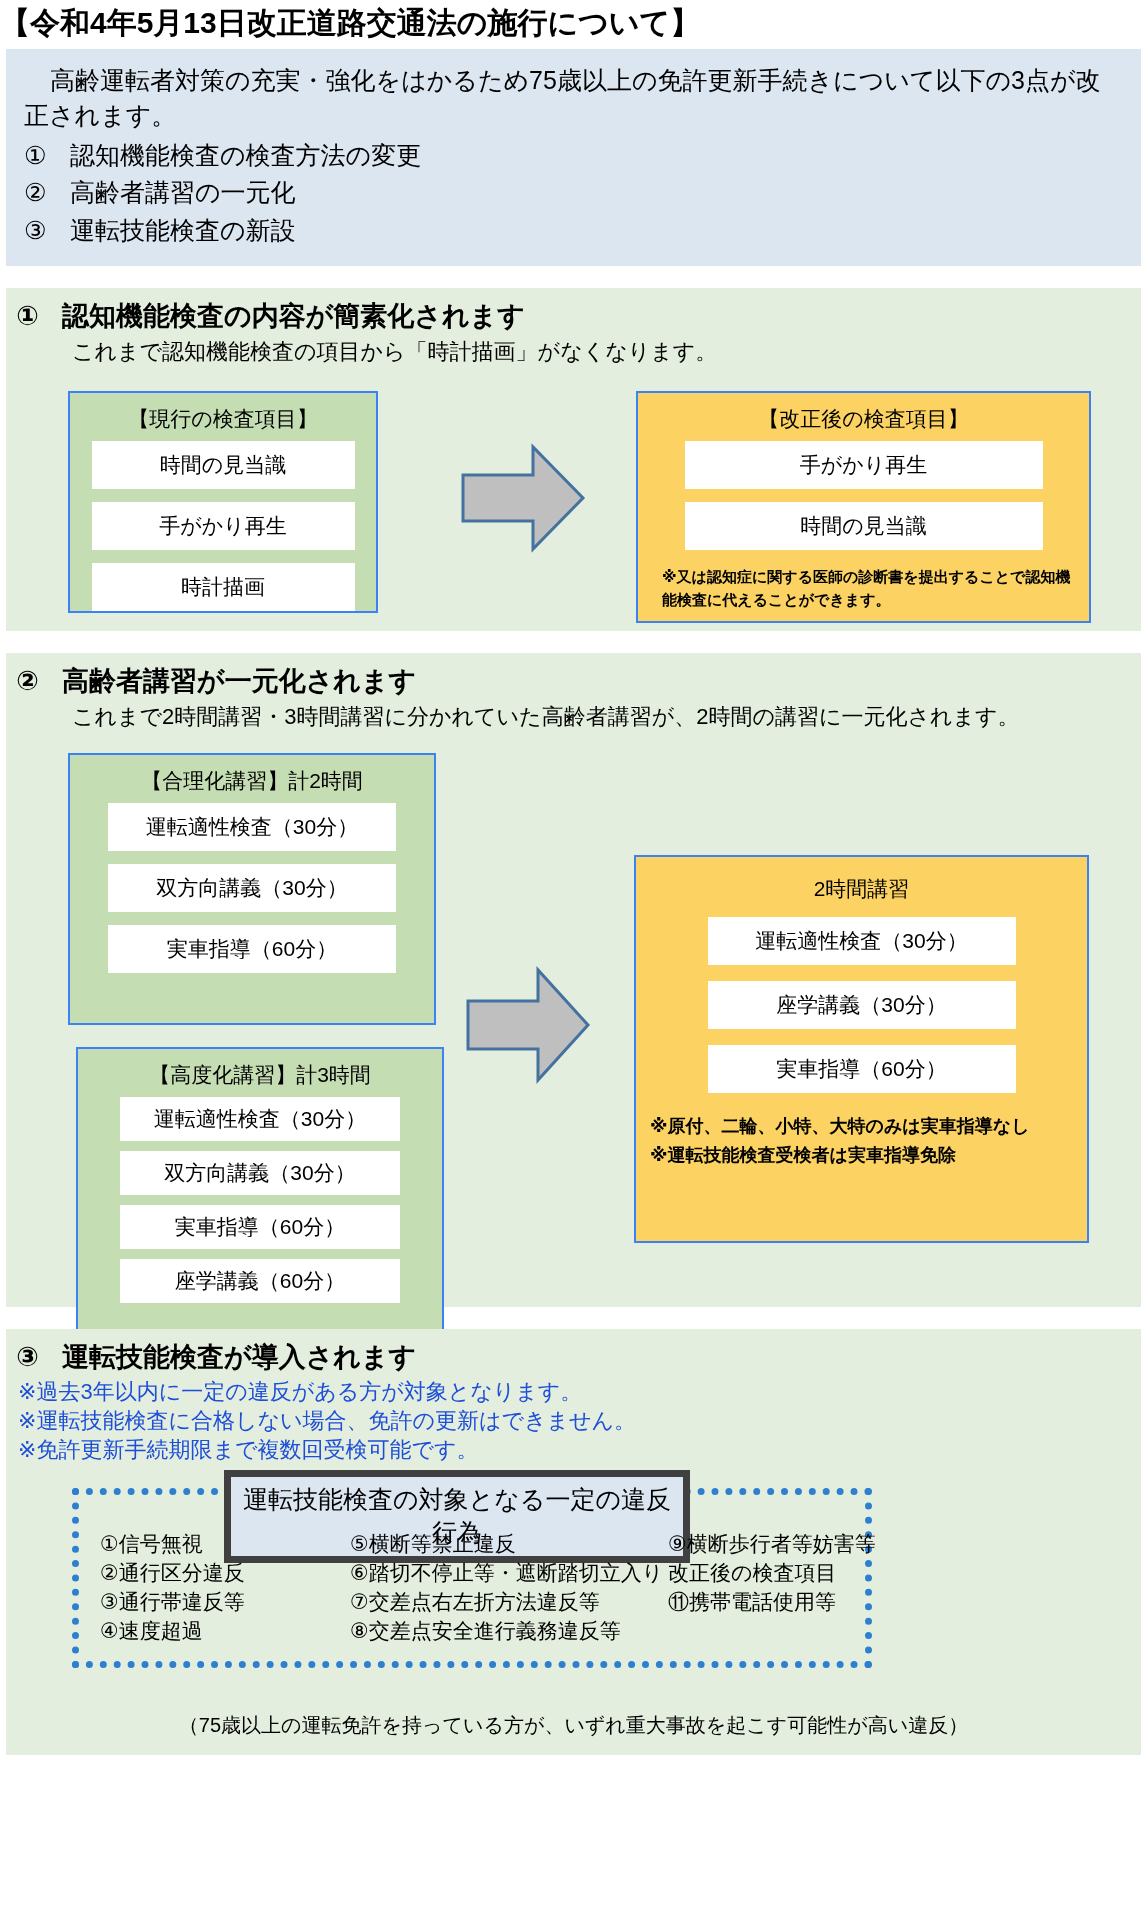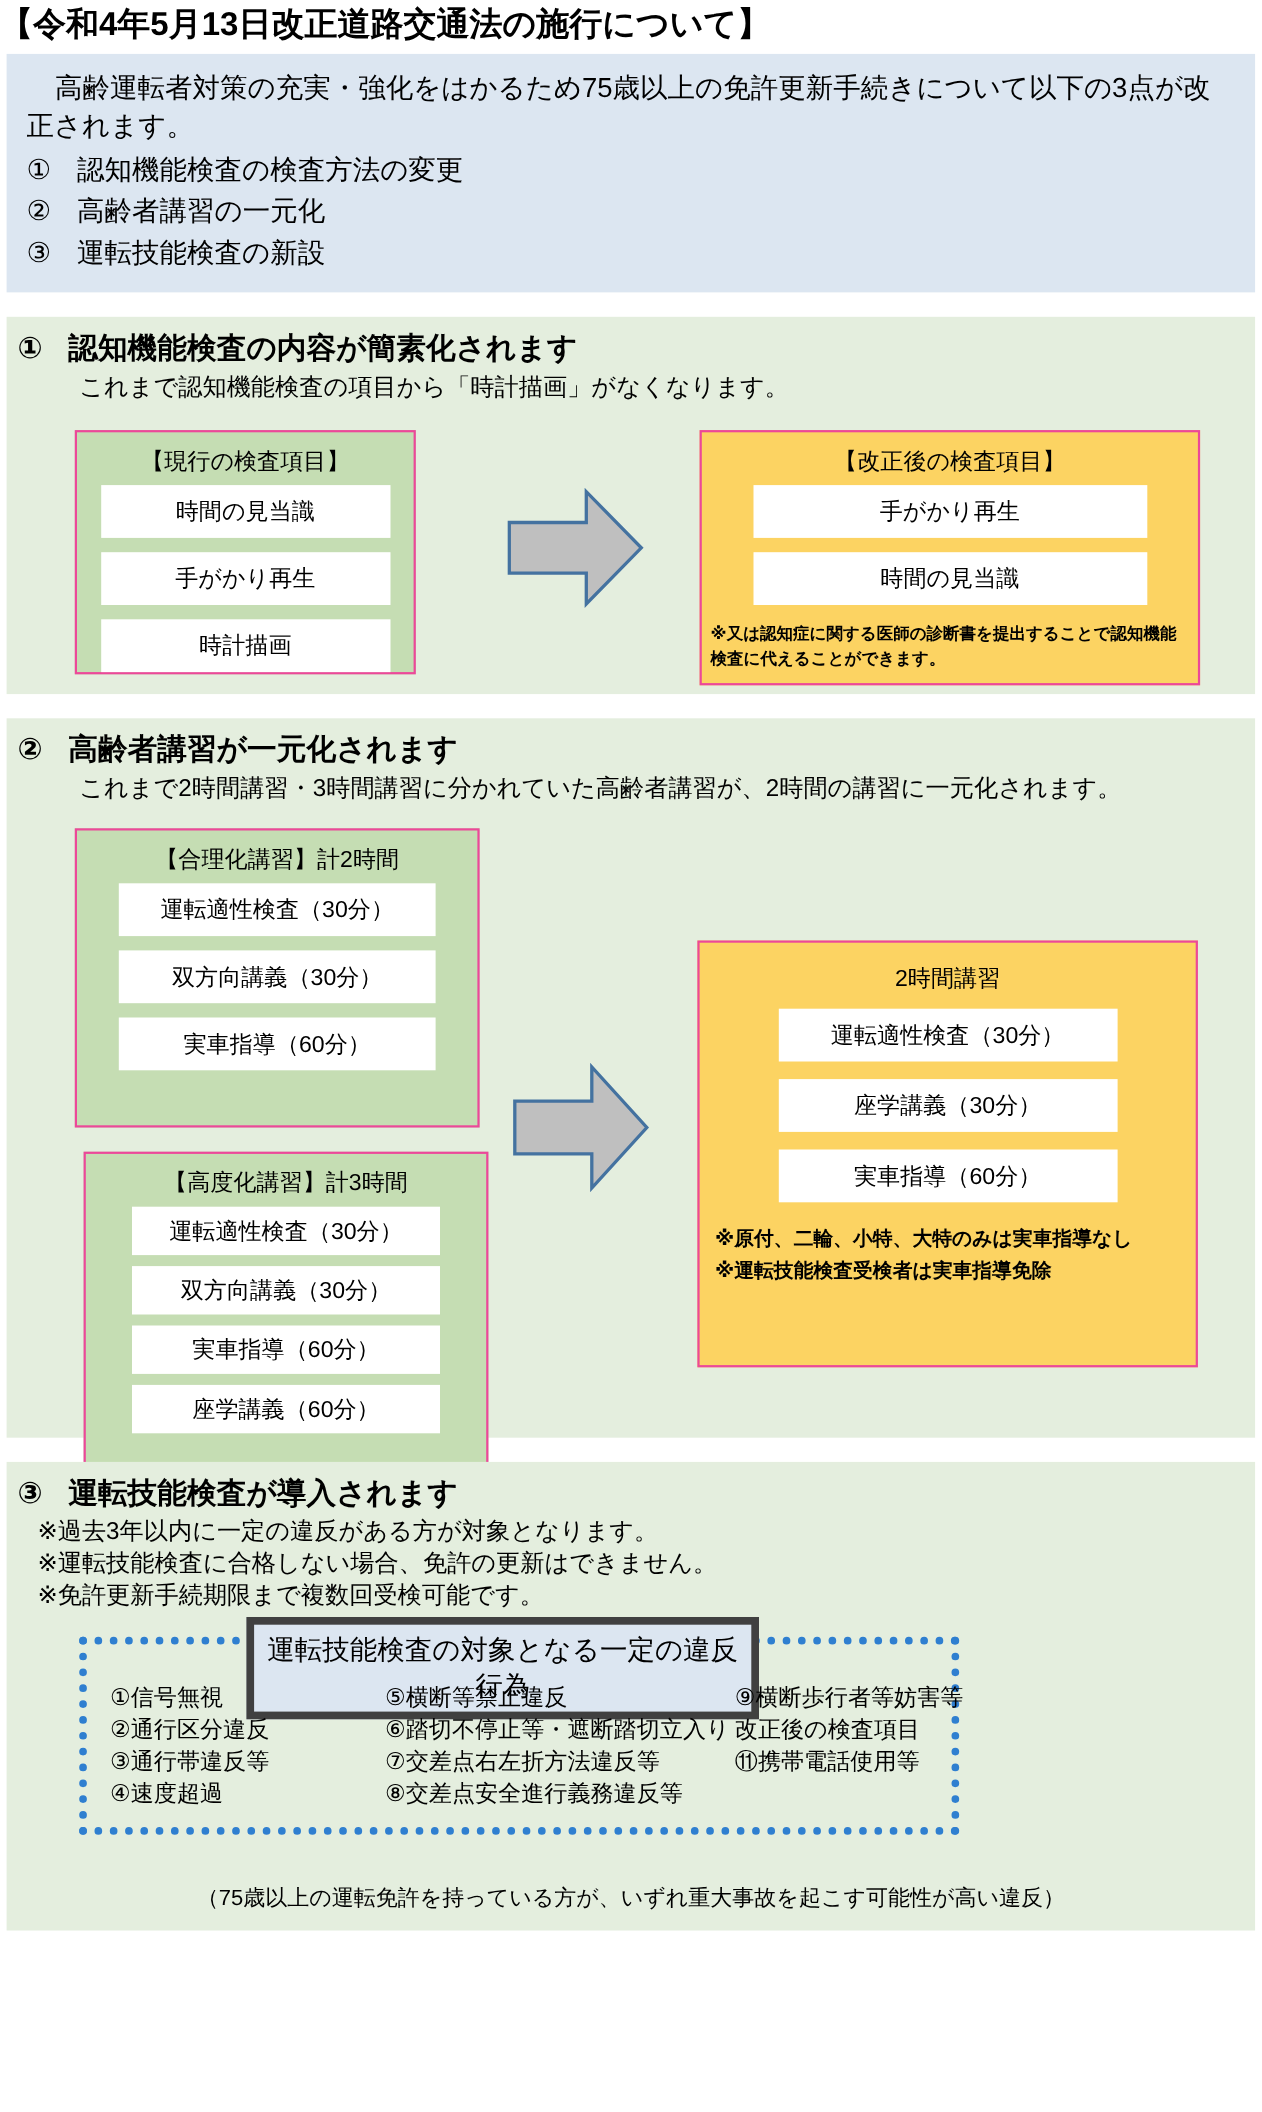--- a/index.html
+++ b/index.html
@@ -79,41 +79,41 @@
   }
 
   
   .s1-body {
     position: relative;
     height: 250px;
     margin-top: 14px;
   }
   .panel {
     position: absolute;
-    border: 2px solid #ec4899;
+    border: 2px solid #3b82f6;
     box-sizing: border-box;
   }
   .panel-green { background: #c5ddb3; }
   .panel-yellow { background: #fcd362; }
   .panel-title {
     text-align: center;
     font-size: 21px;
     padding: 12px 0 8px 0;
   }
   .item-box {
     background: #ffffff;
     text-align: center;
     font-size: 21px;
     padding: 10px 4px;
     margin: 0 auto 13px auto;
   }
   .note-small {
     font-size: 15px;
     line-height: 1.55;
-    padding: 2px 14px 0 8px;
+    padding: 2px 14px 0 24px;
     font-weight: bold;
   }
 
   
   .arrow {
     position: absolute;
     width: 0; height: 0;
   }
   .arrow svg { display: block; }
 
@@ -125,24 +125,24 @@
   }
   .note-bold {
     font-size: 18px;
     font-weight: bold;
     line-height: 1.5;
     padding: 6px 12px 0 14px;
   }
 
   
   .warn-list {
-    color: #000000;
+    color: #1d4ed8;
     font-size: 22px;
     line-height: 1.32;
-    padding: 2px 0 0 28px;
+    padding: 2px 0 0 12px;
     font-weight: normal;
   }
   .s3-body {
     position: relative;
     height: 236px;
     margin-top: 4px;
   }
   .dotted-box {
     position: absolute;
     left: 66px;

